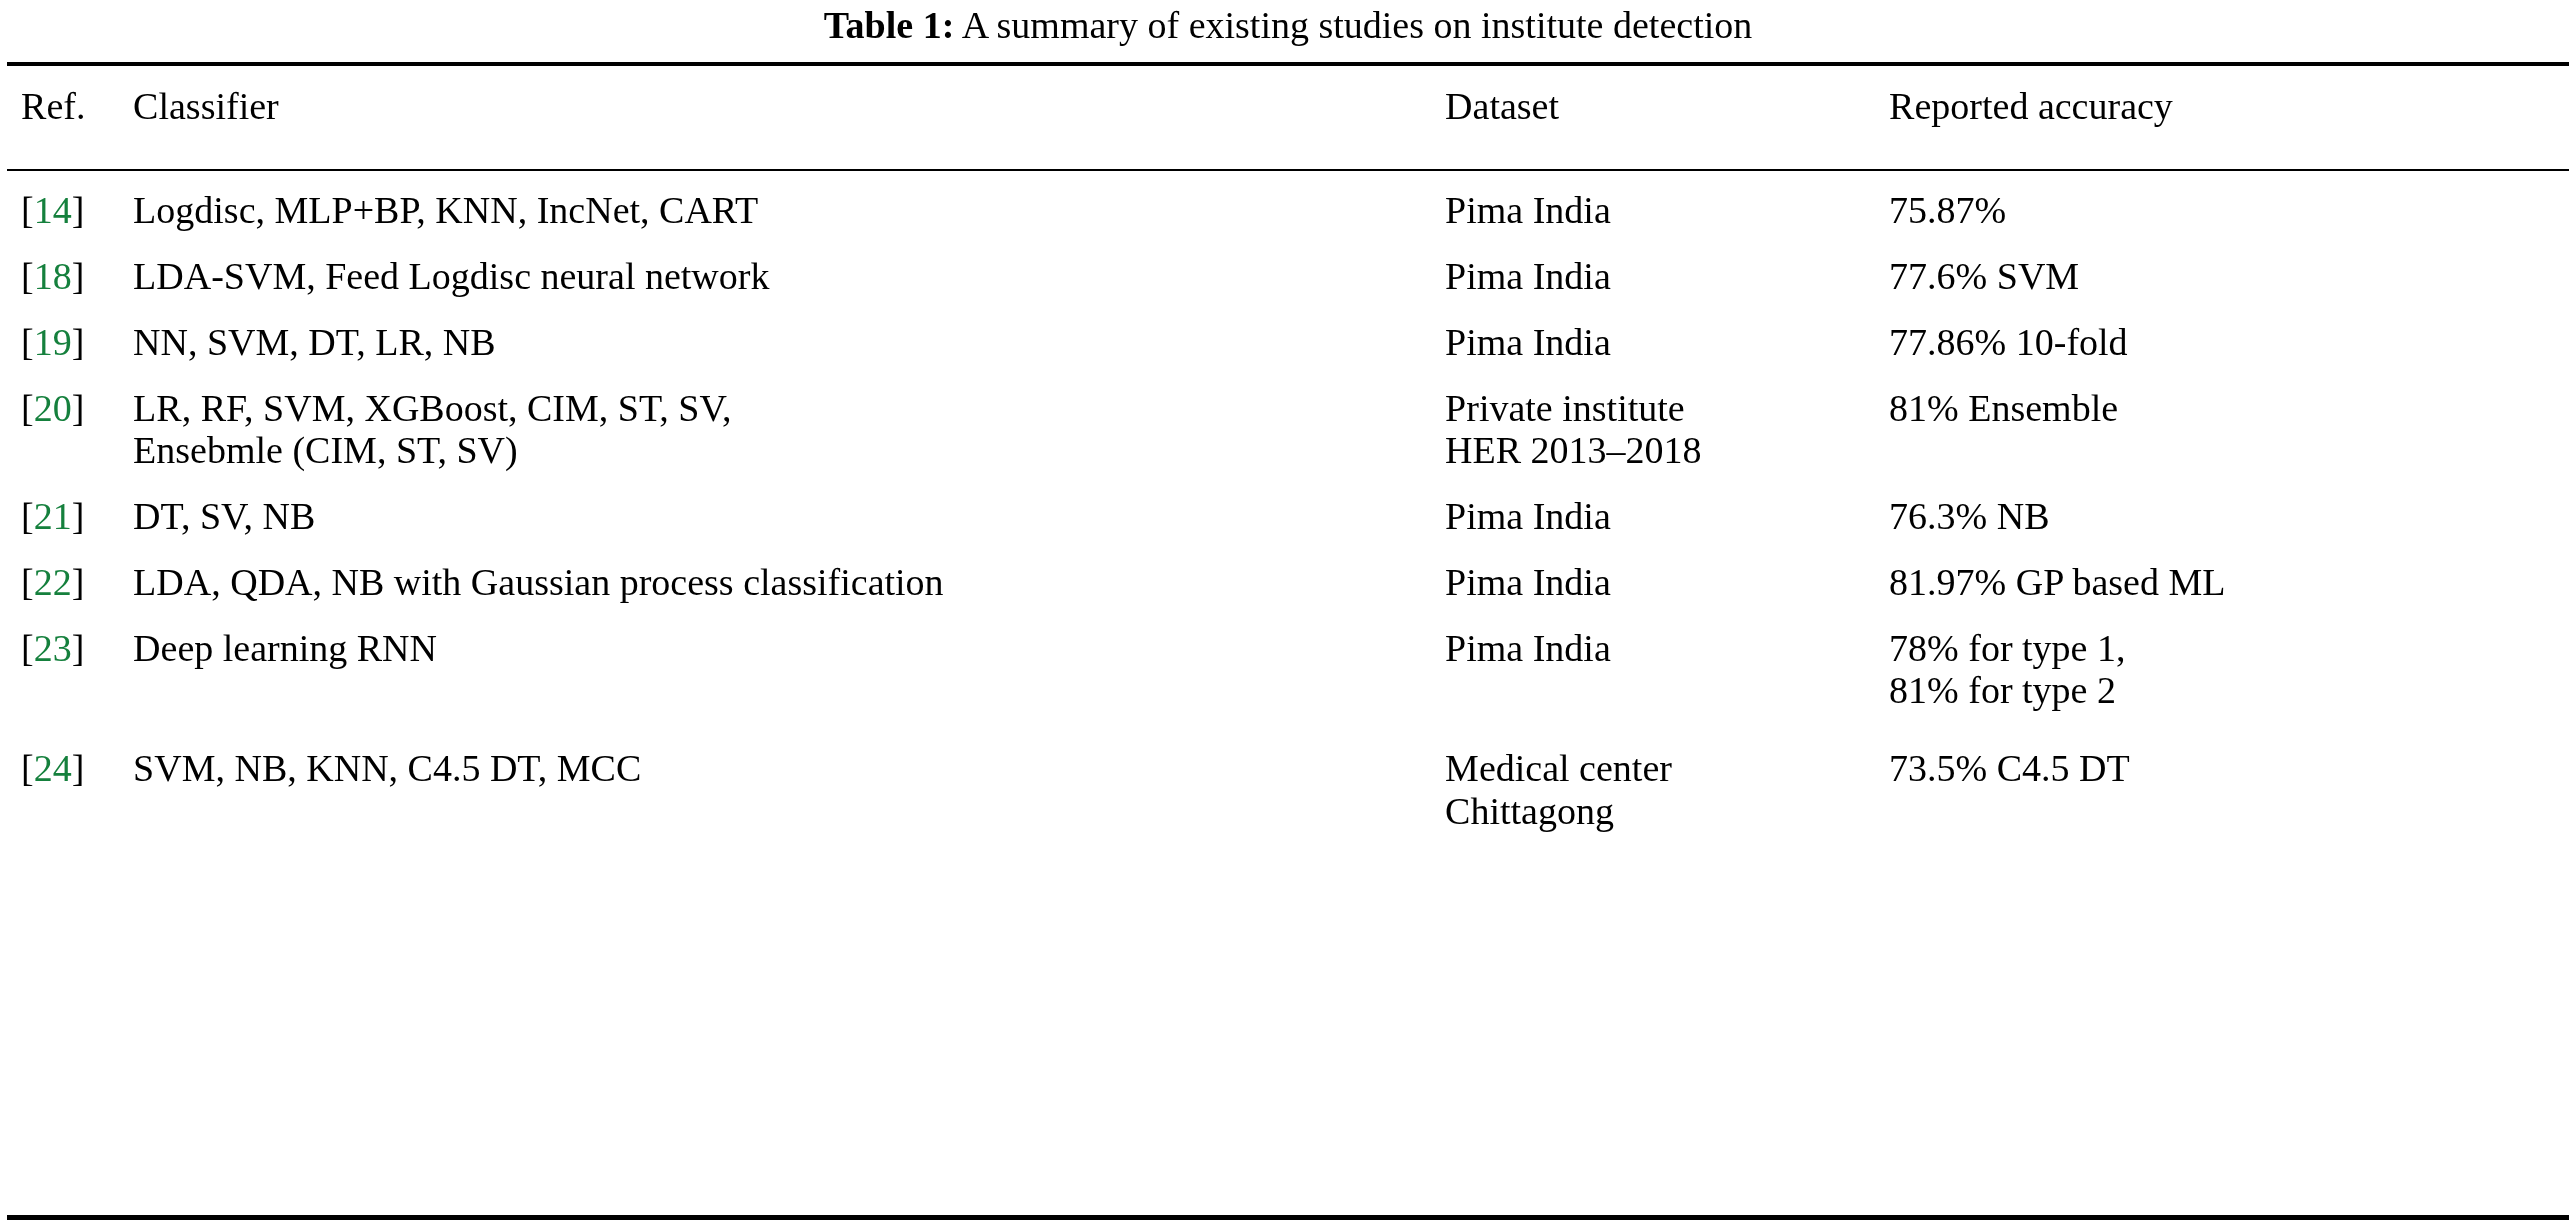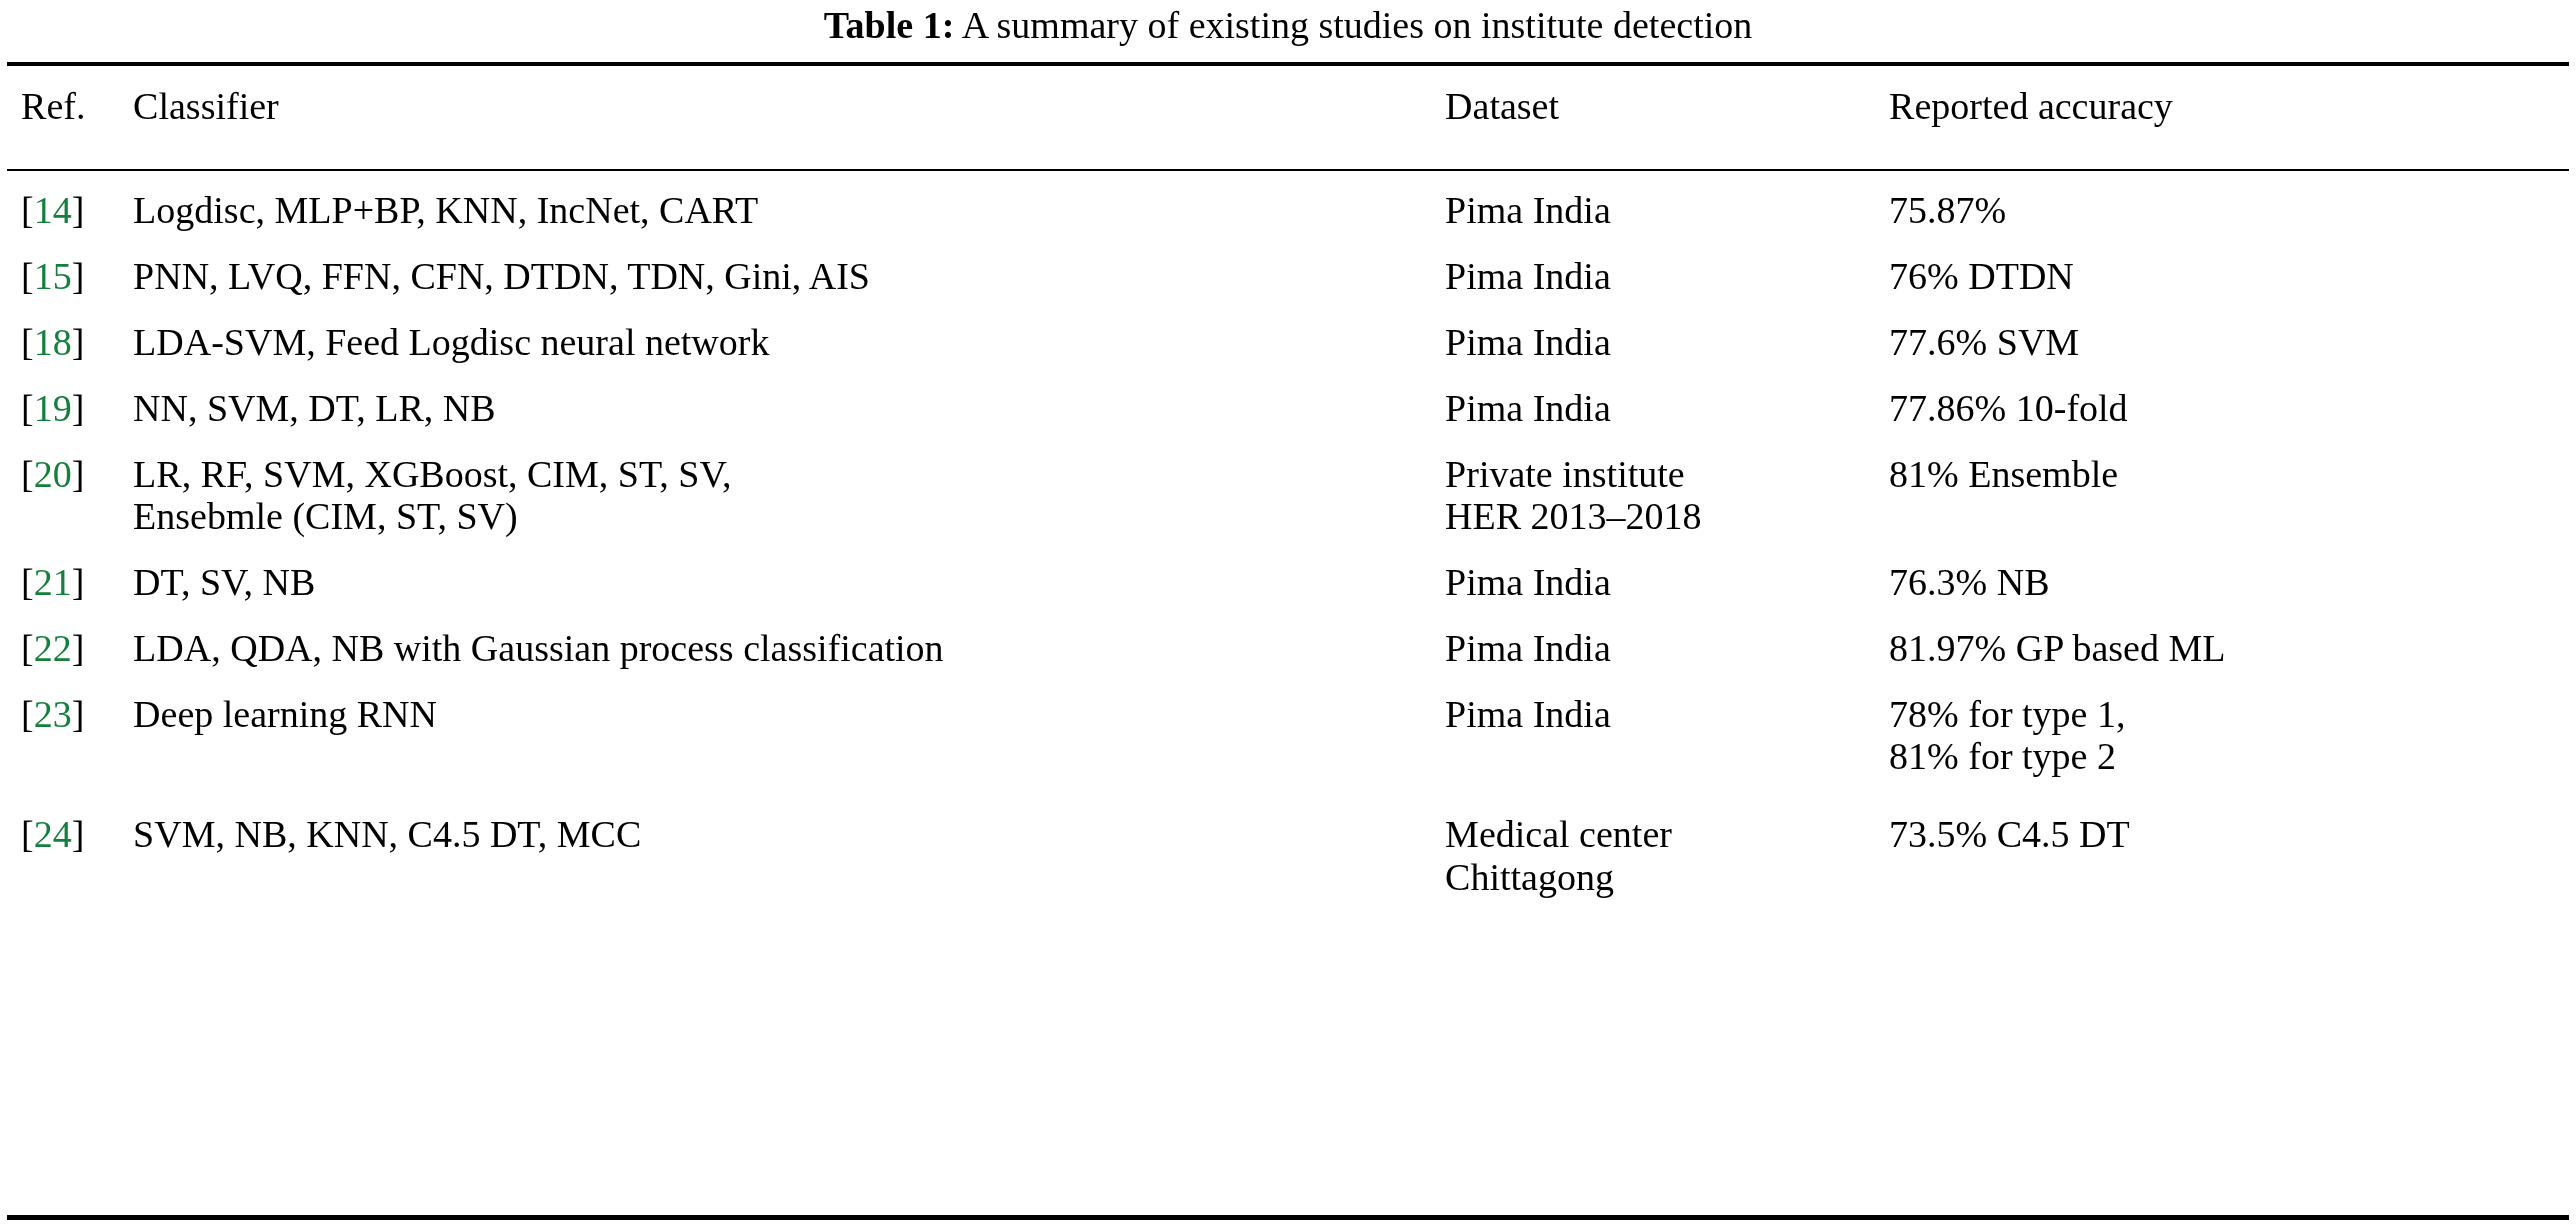--- a/index.html
+++ b/index.html
@@ -110,32 +110,20 @@
             <span class="cell-line">Logdisc, MLP+BP, KNN, IncNet, CART</span>
           </td>
         <td class="col-ds">
             <span class="cell-line">Pima India</span>
           </td>
         <td class="col-acc">
             <span class="cell-line">75.87%</span>
           </td>
       </tr>
 
-      <tr>
-        <td class="col-ref"><span>[</span><span class="ref-link">15</span><span>]</span></td>
-        <td class="col-clf">
-            <span class="cell-line">PNN, LVQ, FFN, CFN, DTDN, TDN, Gini, AIS</span>
-          </td>
-        <td class="col-ds">
-            <span class="cell-line">Pima India</span>
-          </td>
-        <td class="col-acc">
-            <span class="cell-line">76% DTDN</span>
-          </td>
-      </tr>
 
       <tr>
         <td class="col-ref"><span>[</span><span class="ref-link">18</span><span>]</span></td>
         <td class="col-clf">
             <span class="cell-line">LDA-SVM, Feed Logdisc neural network</span>
           </td>
         <td class="col-ds">
             <span class="cell-line">Pima India</span>
           </td>
         <td class="col-acc">

